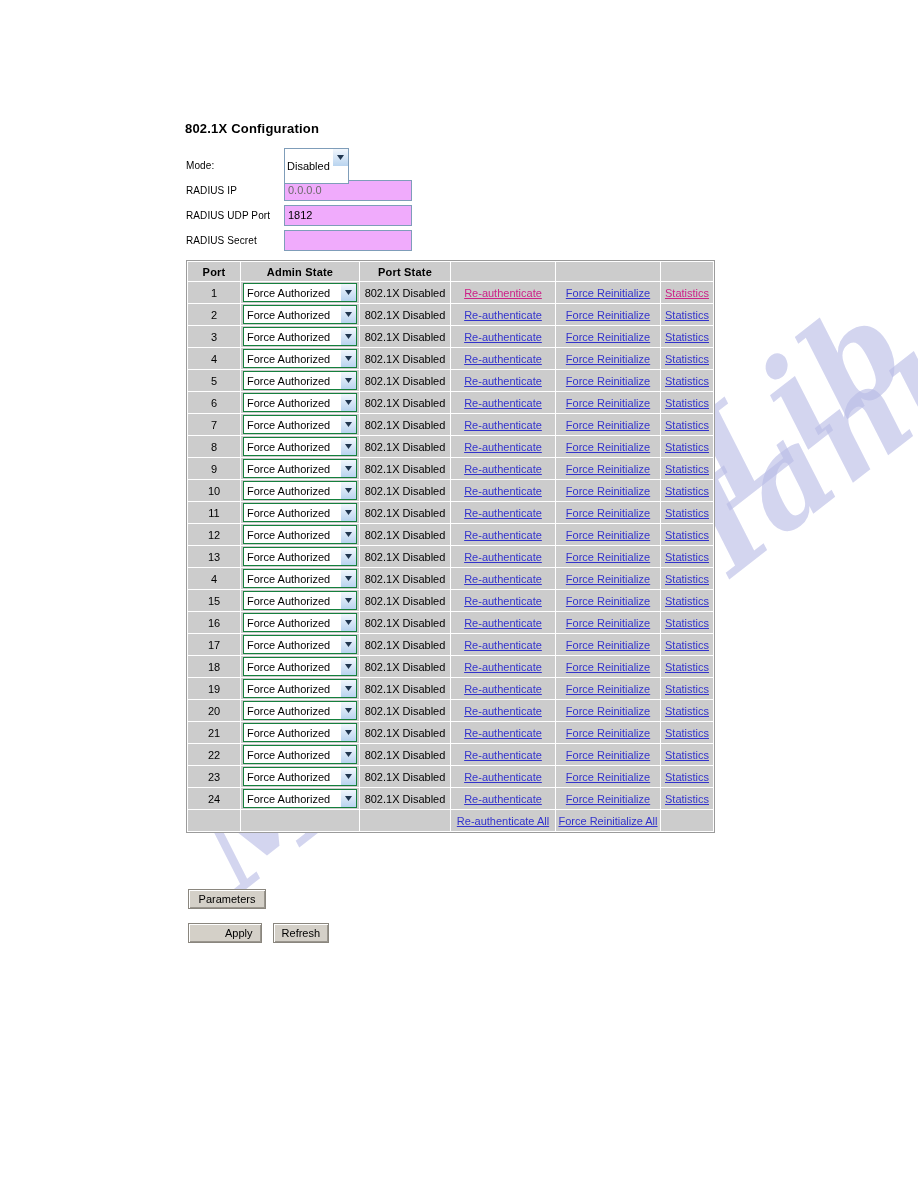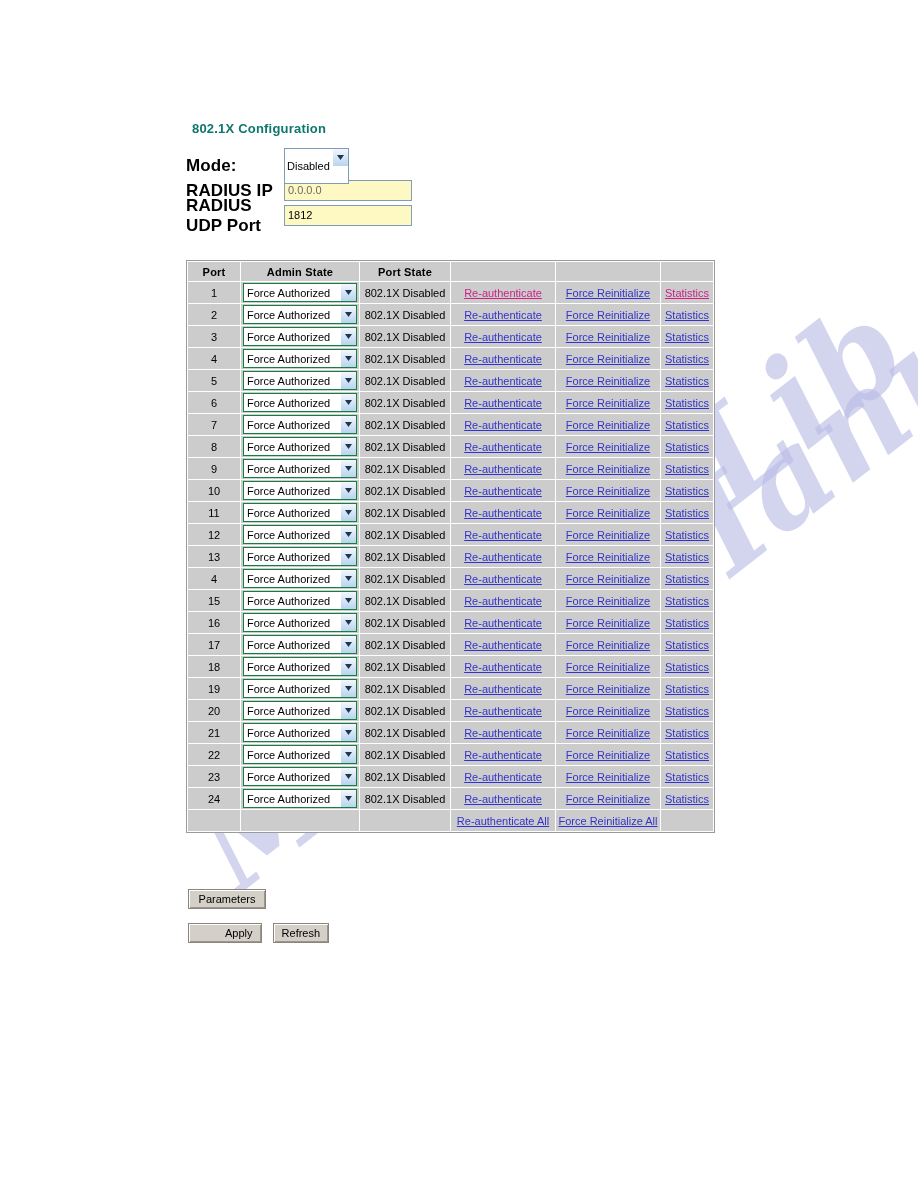--- a/index.html
+++ b/index.html
@@ -44,45 +44,45 @@
   
   #page {
     position: absolute;
     left: 0; top: 0;
     width: 918px; height: 1188px;
     z-index: 10;
   }
 
   #page-title {
     position: absolute;
-    left: 192px;
+    left: 185px;
     top: 121px;
     font-size: 13px;
     font-weight: bold;
-    color: #0f766e;
+    color: #000000;
     letter-spacing: .2px;
   }
 
   
   #settings-form {
     position: absolute;
     left: 186px;
     top: 154px;
     width: 260px;
   }
   .form-row {
     display: flex;
     align-items: center;
     height: 23px;
     margin-bottom: 2px;
   }
   .form-label {
     width: 98px;
-    font-size: 17px;
-    font-weight: bold;
+    font-size: 10px;
+    font-weight: normal;
     color: #000;
     letter-spacing: .1px;
     flex: 0 0 98px;
   }
   .sel-wrap {
     position: relative;
     display: inline-block;
   }
   select.mode-select {
     font-family: "Liberation Sans", sans-serif;
@@ -110,21 +110,21 @@
   }
   .sel-arrow svg { display: block; }
   input.text-field {
     font-family: "Liberation Sans", sans-serif;
     font-size: 11px;
     height: 17px;
     line-height: 17px;
     width: 120px;
     padding: 1px 3px;
     border: 1px solid #7f9db9;
-    background: #fef9c3;
+    background: #f0abfc;
     color: #000;
     box-sizing: content-box;
   }
   input.text-field.dim { color: #6a6a6a; }
   #radius-ip-field { width: 120px; }
   #radius-udp-field { width: 120px; }
   #radius-secret-field { width: 120px; }
 
   
   #ports-table {
@@ -243,20 +243,24 @@
     <div class="form-row">
       <span class="form-label">RADIUS IP</span>
       <input class="text-field dim" type="text" id="radius-ip-field" value="0.0.0.0" style="">
     </div>
 
     <div class="form-row">
       <span class="form-label">RADIUS UDP Port</span>
       <input class="text-field" type="text" id="radius-udp-field" value="1812" style="">
     </div>
 
+    <div class="form-row">
+      <span class="form-label">RADIUS Secret</span>
+      <input class="text-field" type="text" id="radius-secret-field" value="" style="">
+    </div>
 
   </div>
 
   <table id="ports-table">
     <thead>
       <tr>
         <th class="col-port">Port</th>
         <th class="col-admin">Admin State</th>
         <th class="col-state">Port State</th>
         <th class="col-reauth"></th>

